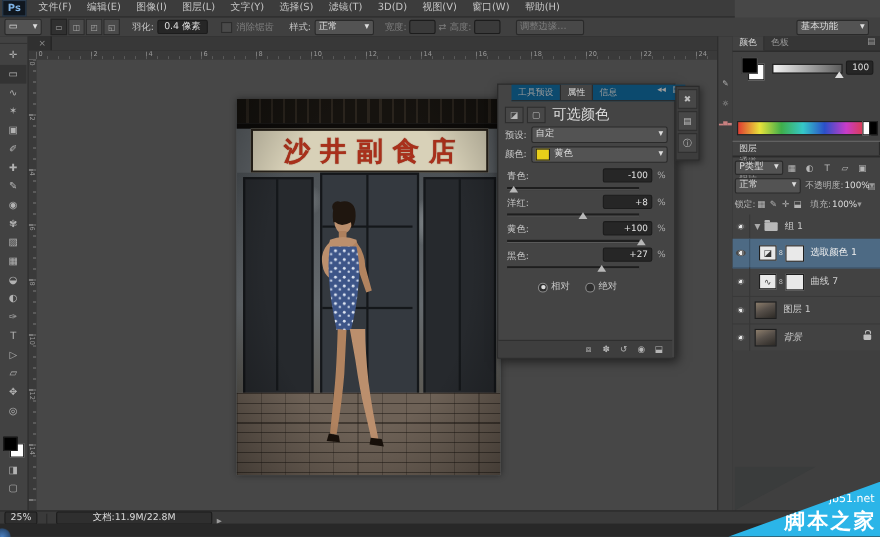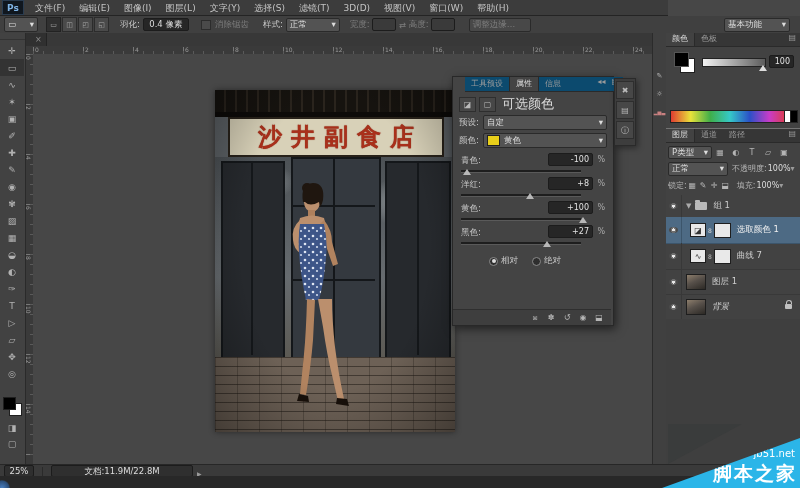--- a/index.html
+++ b/index.html
@@ -1,21 +1,21 @@
 <!DOCTYPE html>
 <html><head>
 <meta charset="utf-8">
 <style>
   html,body{margin:0;padding:0;width:800px;height:488px;overflow:hidden;background:#474747;
     font-family:"DejaVu Sans","Liberation Sans",sans-serif;color:#c8c8c8;}
   .ab{position:absolute;}
   .nw{white-space:nowrap;overflow:hidden;}
   .row{display:flex;align-items:center;}
   
-  .menubar{left:0;top:0;width:668px;height:15px;background:#3c3c3c;border-bottom:1px solid #242424;display:flex;align-items:center;}
+  .menubar{left:0;top:0;width:668px;height:15px;background:#3c3c3c;border-bottom:1px solid #242424;display:flex;align-items:flex-start;}
   .pslogo{width:20px;height:13px;background:#10171f;color:#7fb4e6;font-size:9px;font-weight:bold;display:flex;align-items:center;justify-content:center;margin:0 4px 0 2px;border:1px solid #2a3c50;}
   .menu-item{padding:0 7px;font-size:9px;color:#c4c4c4;line-height:14px;}
   .optionsbar{left:0;top:16px;width:800px;height:17px;background:#404040;border-bottom:1px solid #242424;display:flex;align-items:center;font-size:8.5px;}
   .obox{background:#262626;border:1px solid #1c1c1c;border-radius:2px;color:#ddd;font-size:8.5px;text-align:center;line-height:11px;}
   .dd{background:#535353;border:1px solid #2a2a2a;border-radius:2px;color:#ddd;font-size:8.5px;display:flex;align-items:center;justify-content:space-between;padding:0 3px;line-height:11px;}
   .dim{color:#7d7d7d;}
   .modebtn{width:13px;height:13px;border:1px solid #2c2c2c;background:#4a4a4a;margin-right:1px;font-size:7px;color:#aaa;display:flex;align-items:center;justify-content:center;}
   .modebtn.on{background:#303030;border-color:#222;}
   
   .doctabbar{left:25px;top:33px;width:627px;height:13px;background:#383838;border-bottom:1px solid #282828;}
@@ -353,21 +353,21 @@
     <div class="ab" style="left:8px;top:6px;width:13px;height:13px;background:#000;border:1px solid #555;"></div>
     <div class="ab" style="left:36px;top:12px;width:62px;height:7px;border:1px solid #222;background:linear-gradient(to right,#f2f2f2,#5c5c5c);">
       <div class="thumb" style="left:90%;top:6px;border-bottom-color:#ddd;"></div>
     </div>
     <div class="vbox" style="right:6px;top:9px;width:20px;">100</div>
     <div class="spectrum"></div>
     <div class="ab" style="right:8px;top:64px;width:6px;height:11px;background:#fff;border:1px solid #222;"></div>
     <div class="ab" style="right:2px;top:64px;width:6px;height:11px;background:#000;border:1px solid #222;"></div>
   </div>
 
-  <div class="dtabbar" style="top:96px;">
+  <div class="dtabbar" style="top:96px;flex-direction:column;">
     <span class="dtab on">图层</span>
     <span class="dtab">通道</span>
     <span class="dtab">路径</span>
     <span style="margin-left:auto;padding:0 4px;color:#9a9a9a;">▤</span>
   </div>
   <div class="row" style="position:absolute;left:2px;top:112px;width:130px;height:14px;">
     <div class="dd" style="width:36px;height:11px;">
       <span>P类型</span>
         <span>▾</span>
     </div>

